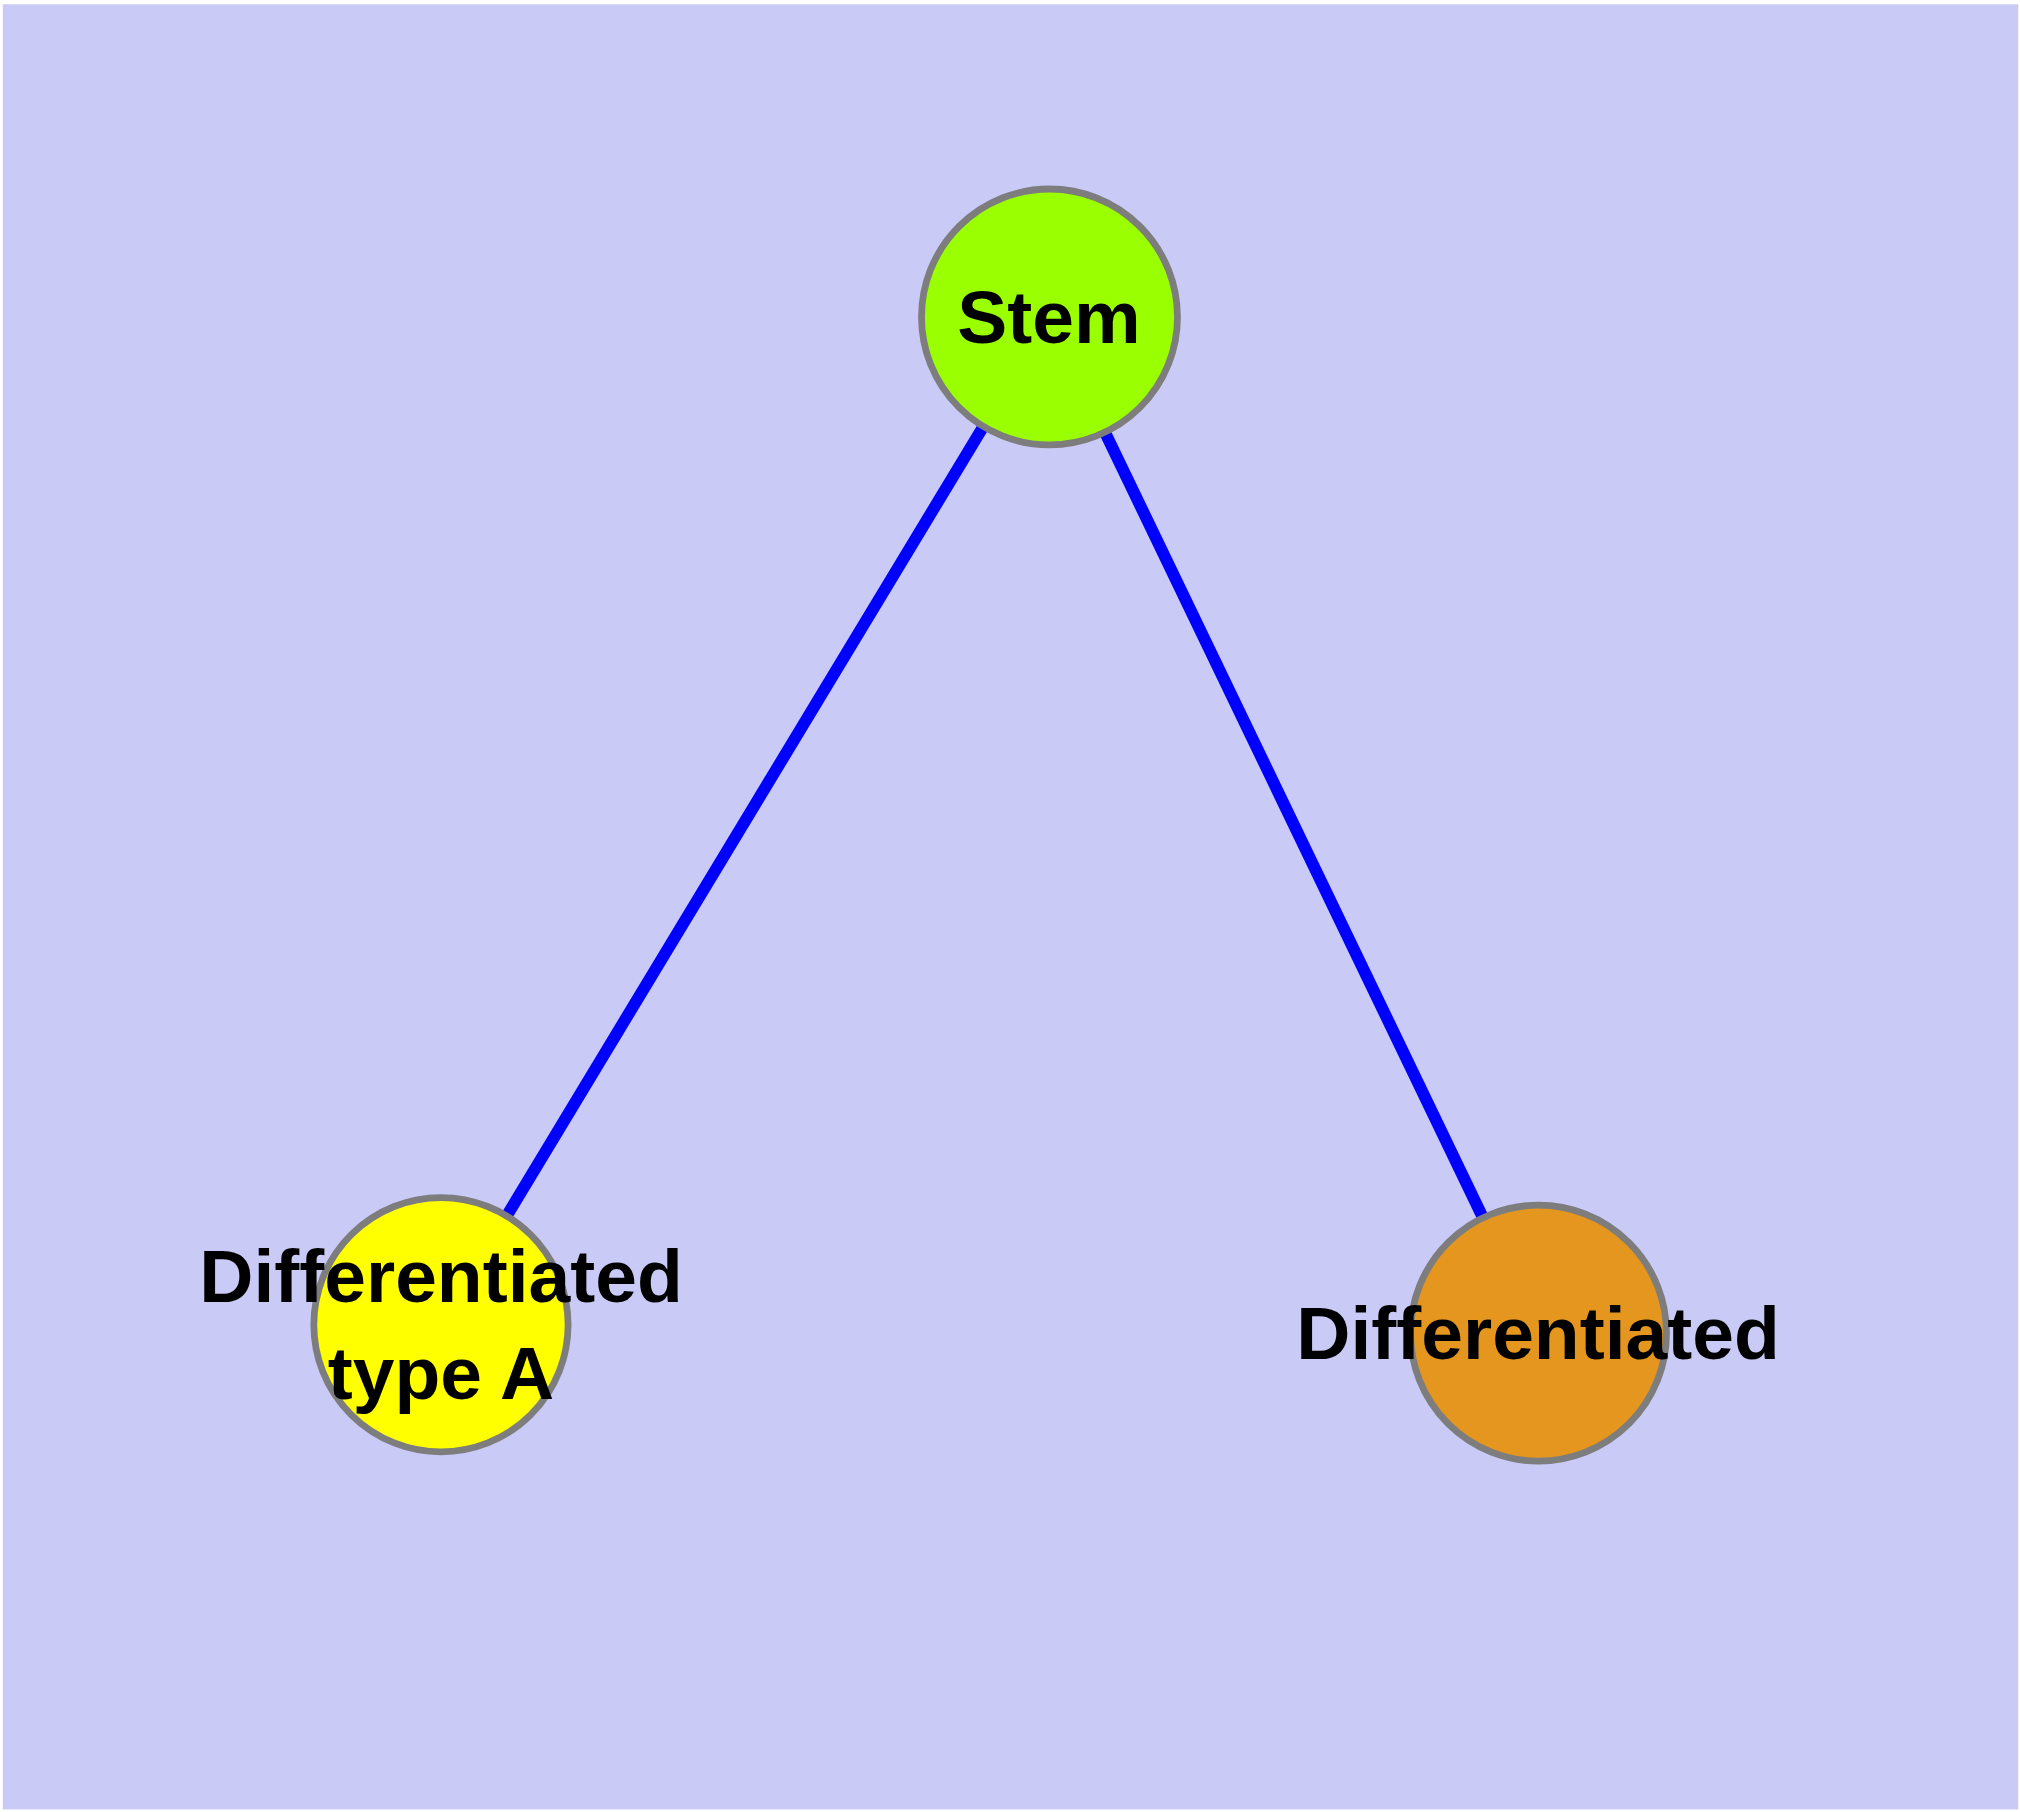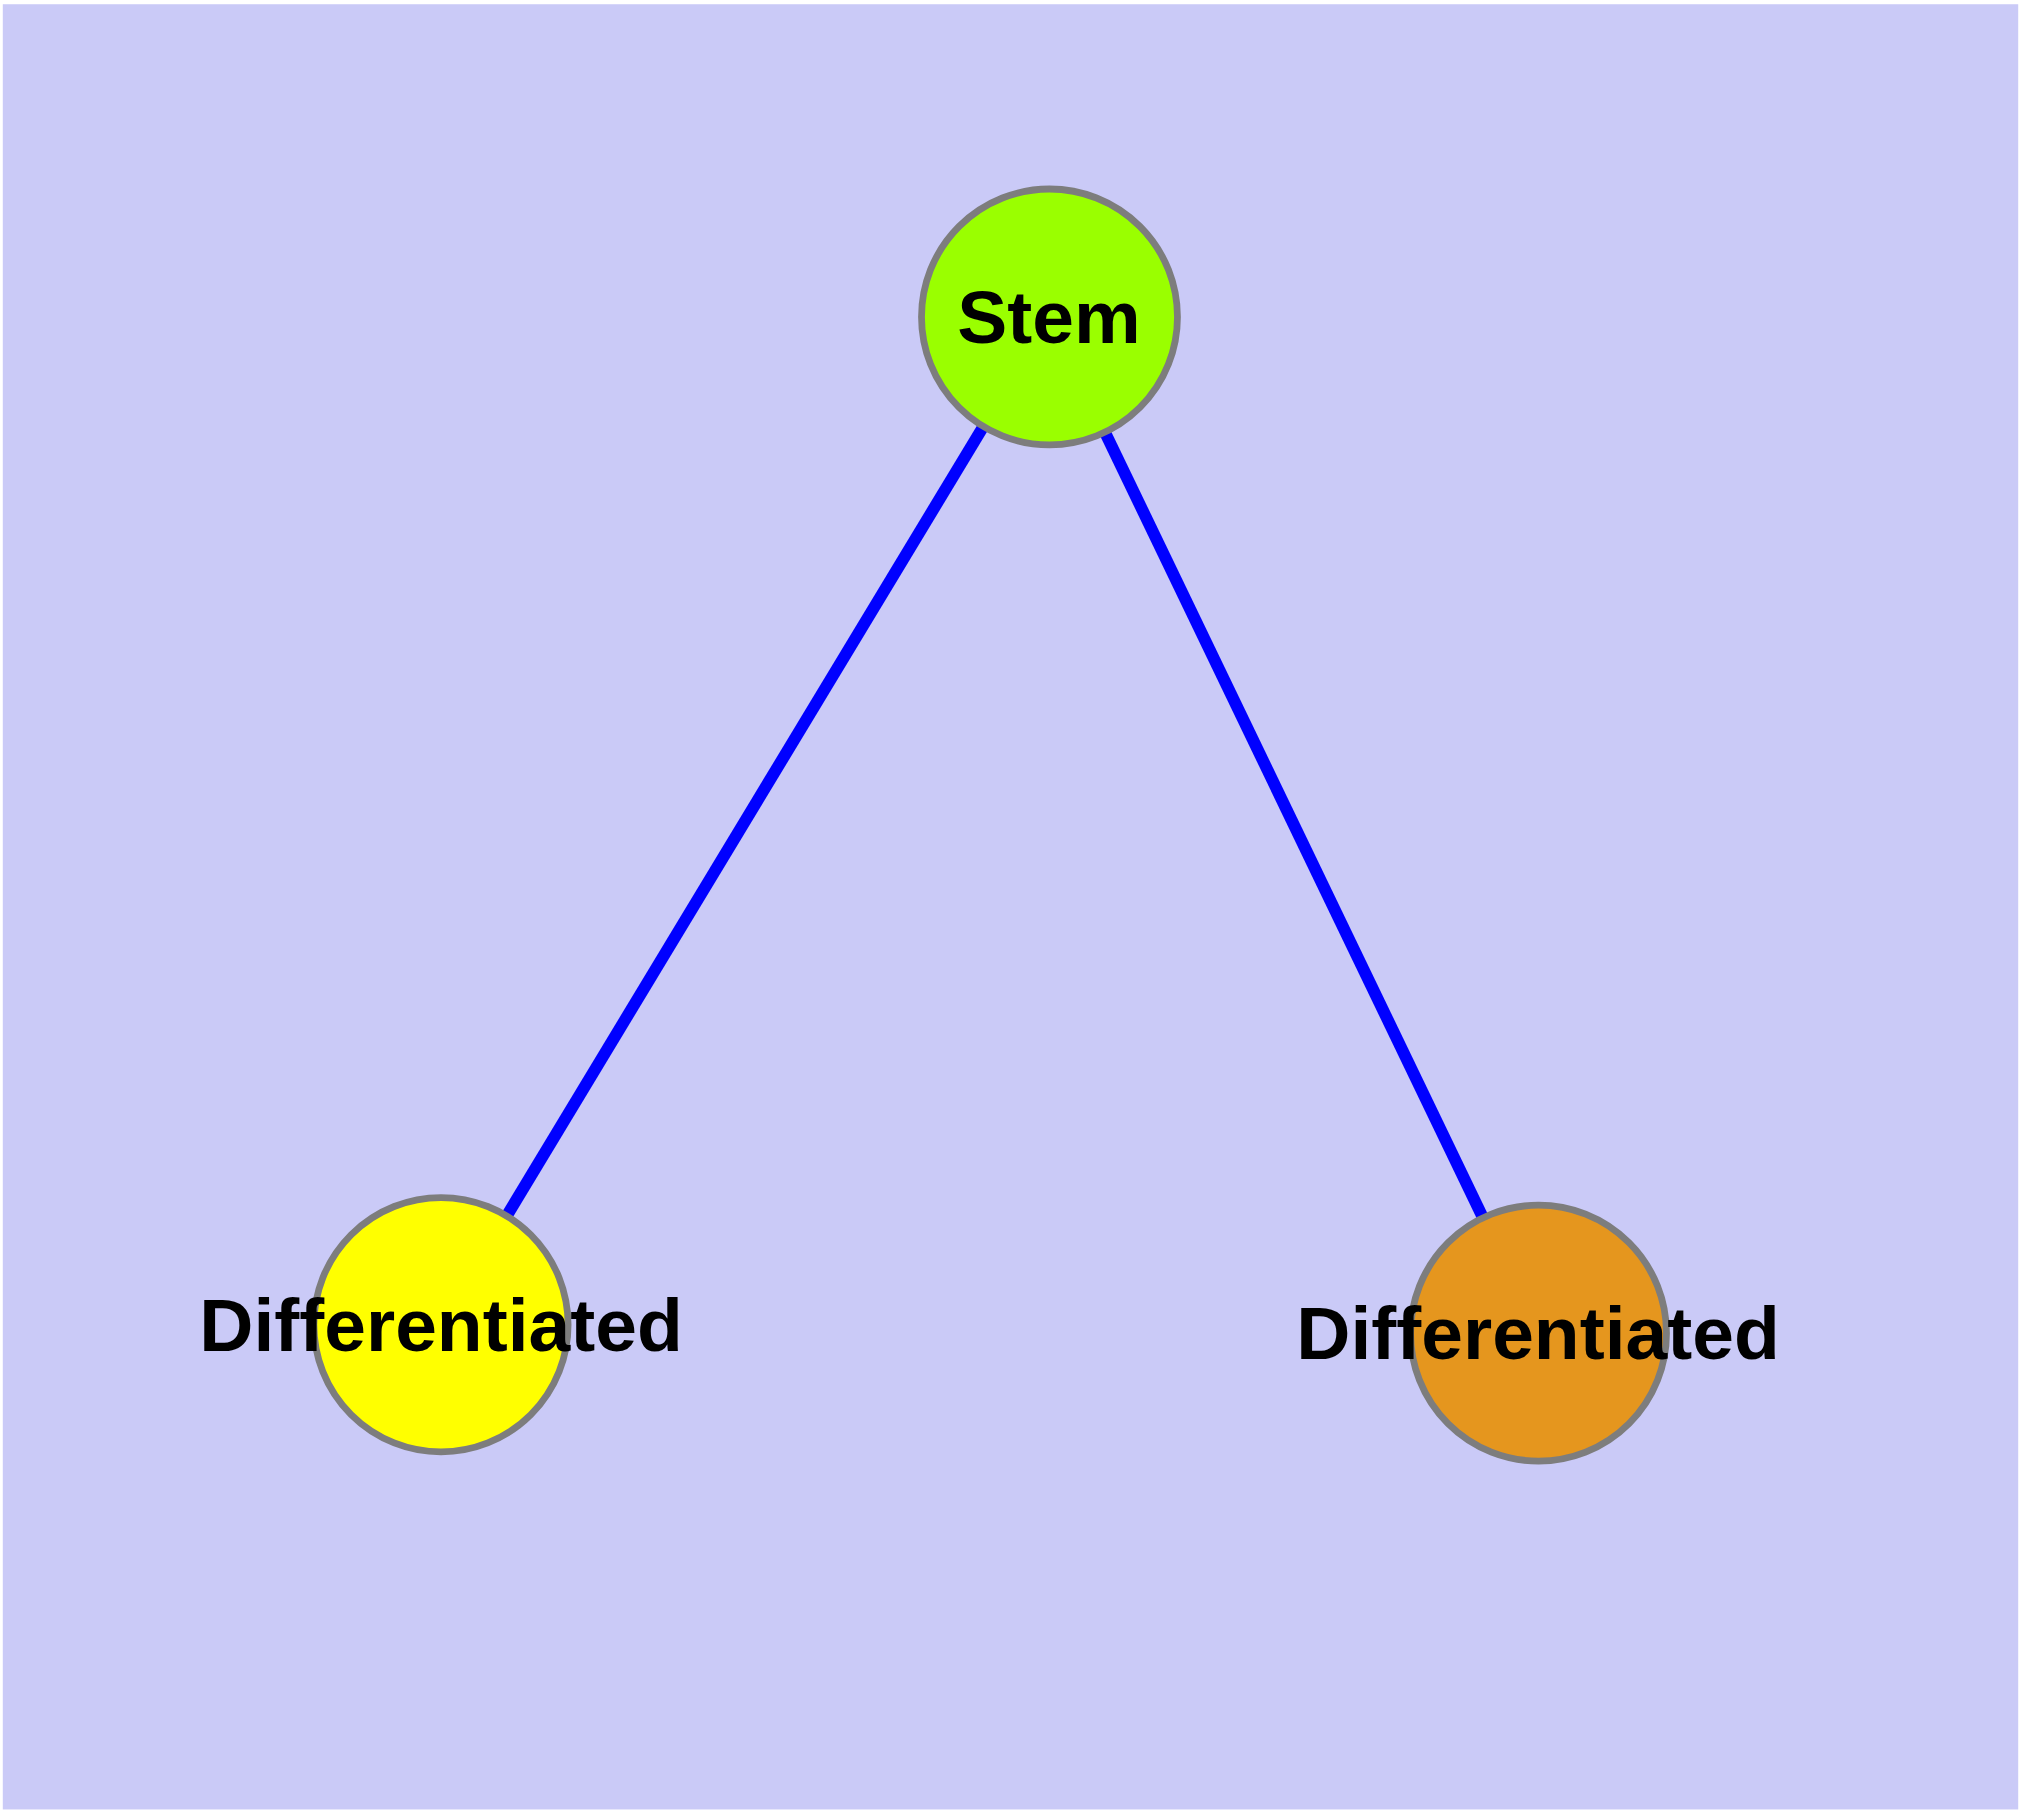--- a/index.html
+++ b/index.html
@@ -49,20 +49,21 @@
     <circle id="circ-type_a" cx="520" cy="1563" r="150" fill="#ffff00" stroke="#7d7d7d" stroke-width="8"></circle>
     <circle id="circ-type_b" cx="1815" cy="1573" r="151" fill="#e5961e" stroke="#7d7d7d" stroke-width="8"></circle>
   </svg>
 
   <div id="label-stem" class="node-label" style="left: 1049px; top: 317px; color: rgb(0, 0, 0);">
     <div>Stem</div>
   </div>
 
   <div id="label-type_a" class="node-label" style="left: 441px; top: 1325px; color: rgb(0, 0, 0);">
     <div>Differentiated</div>
+    <div>type A</div>
   </div>
 
   <div id="label-type_b" class="node-label" style="left: 1538px; top: 1333px; color: rgb(0, 0, 0);">
     <div>Differentiated</div>
   </div>
 
 </div>
 
 
 </body></html>

